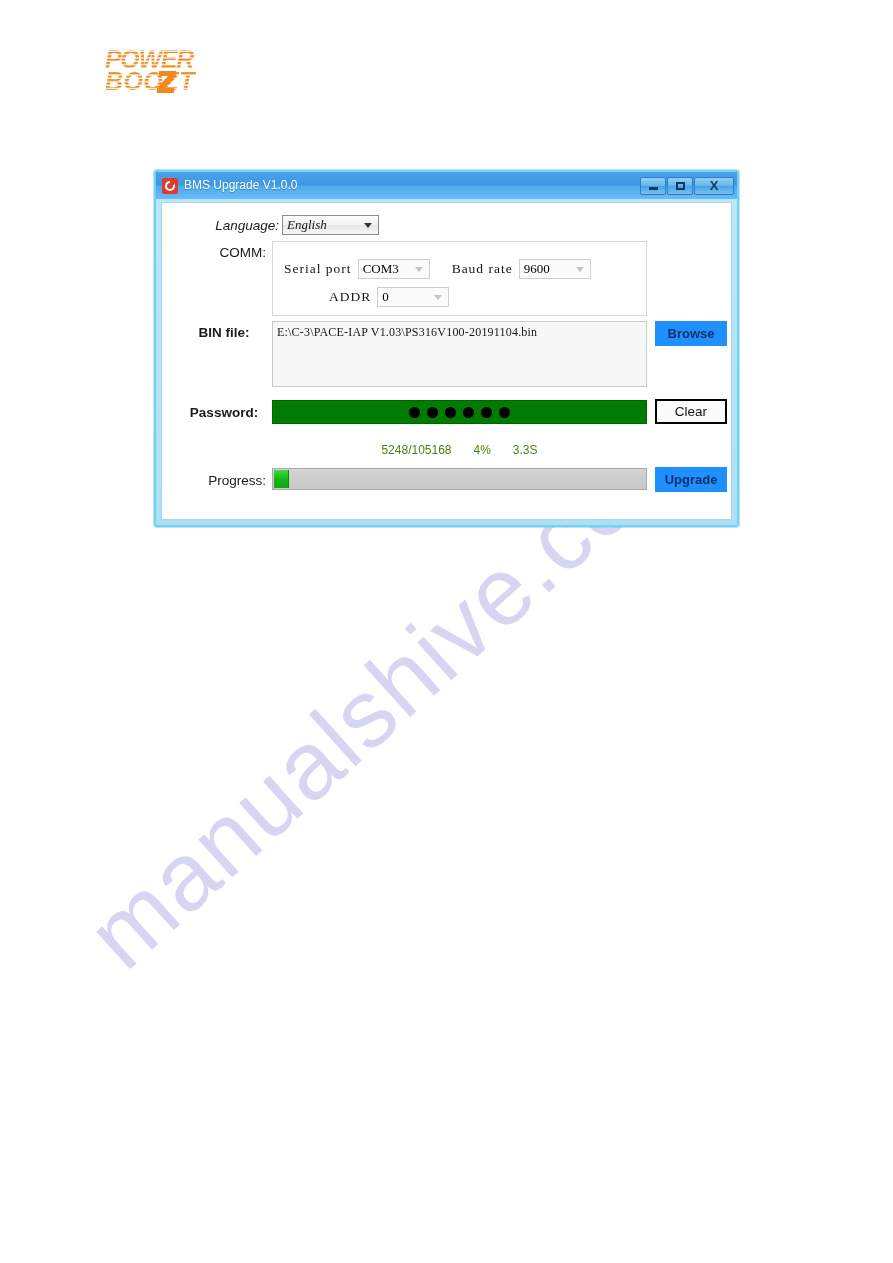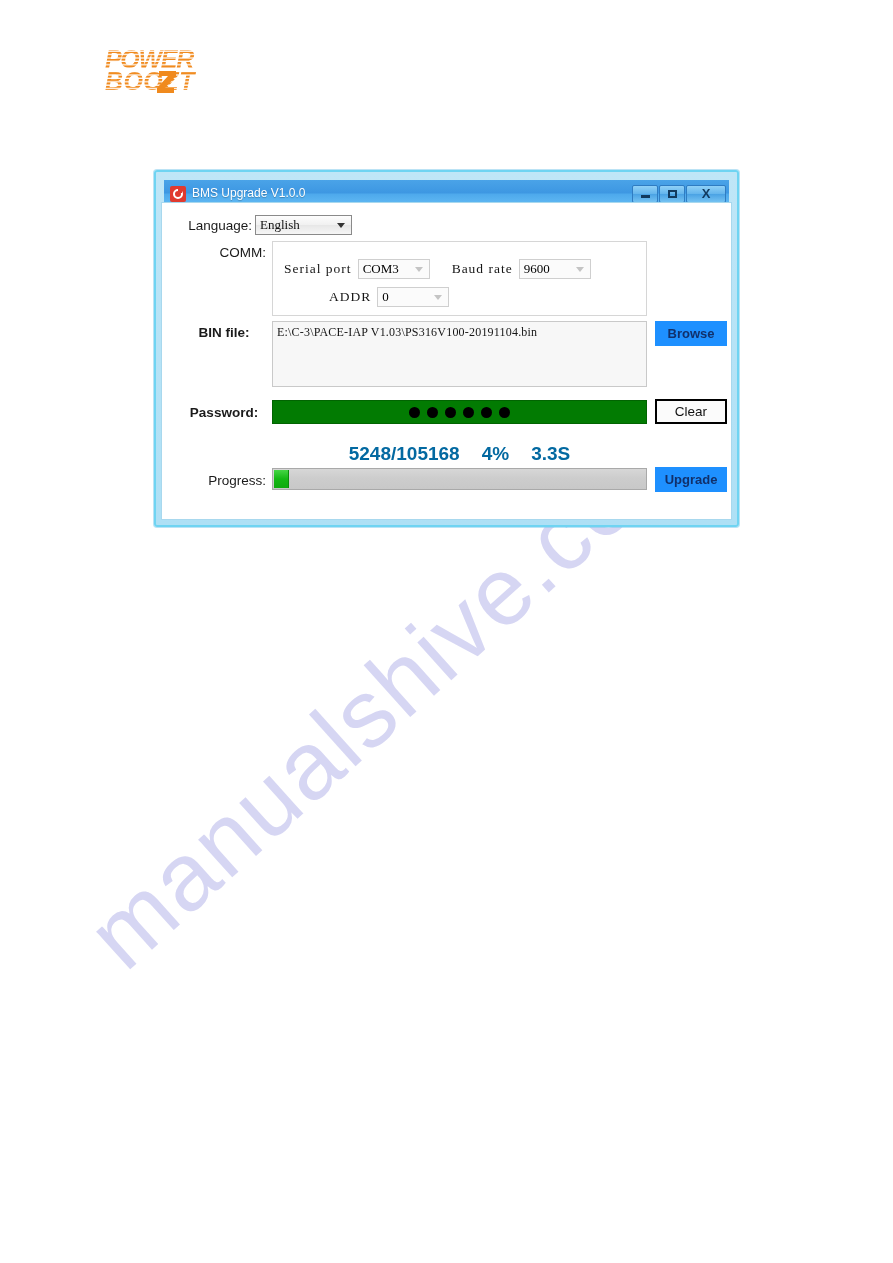--- a/index.html
+++ b/index.html
@@ -56,21 +56,21 @@
     left: 154px;
     top: 170px;
     width: 585px;
     height: 357px;
     z-index: 10;
     box-sizing: border-box;
     border: 2px solid #6fd4f2;
     border-radius: 3px;
     background: linear-gradient(to bottom, #bfe6f7 0%, #aee0f5 100%);
     box-shadow: 0 0 0 1px rgba(120,200,235,.5);
-    padding: 8px;
+    padding: 0;
   }
   #title-bar {
     height: 27px;
     background: linear-gradient(to bottom, #4aa3e8 0%, #3d97e2 48%, #4da9ec 52%, #66bdf5 100%);
     display: flex;
     align-items: center;
     padding: 0 3px 0 6px;
     position: relative;
     box-sizing: border-box;
   }
@@ -146,21 +146,21 @@
   }
   .lbl {
     font-size: 13.5px;
     color: #1b1b1b;
     font-family: "Liberation Sans", sans-serif;
     text-align: right;
     white-space: nowrap;
   }
 
   
-  #row-language { left: 6px; top: 12px; }
+  #row-language { left: 33px; top: 12px; font-style: italic; }
   #row-language .lbl { width: 84px; }
   .combo {
     box-sizing: border-box;
     border: 1px solid #8a8a8a;
     background: linear-gradient(to bottom, #fdfdfd 0%, #f1f1f1 48%, #e7e7e7 52%, #f6f6f6 100%);
     height: 20px;
     display: flex;
     align-items: center;
     position: relative;
     font-family: "Liberation Serif", serif;
@@ -275,24 +275,24 @@
 
   
   #progress-stats {
     position: absolute;
     left: 110px; top: 240px;
     width: 375px;
     display: flex;
     justify-content: center;
     align-items: baseline;
     gap: 22px;
-    color: #0369a1;
-    font-family: "Liberation Sans", sans-serif;
-    font-size: 19px;
-    font-weight: bold;
+    color: #4d7c0f;
+    font-family: "Liberation Sans", sans-serif;
+    font-size: 12px;
+    font-weight: normal;
   }
 
   
   #progress-label { position: absolute; left: 20px; top: 270px; width: 84px; text-align: right; }
   #progress-track {
     position: absolute;
     left: 110px; top: 265px;
     width: 375px; height: 22px;
     background: linear-gradient(to bottom, #d7d7d7 0%, #cdcdcd 45%, #c8c8c8 100%);
     border: 1px solid #a9a9a9;

